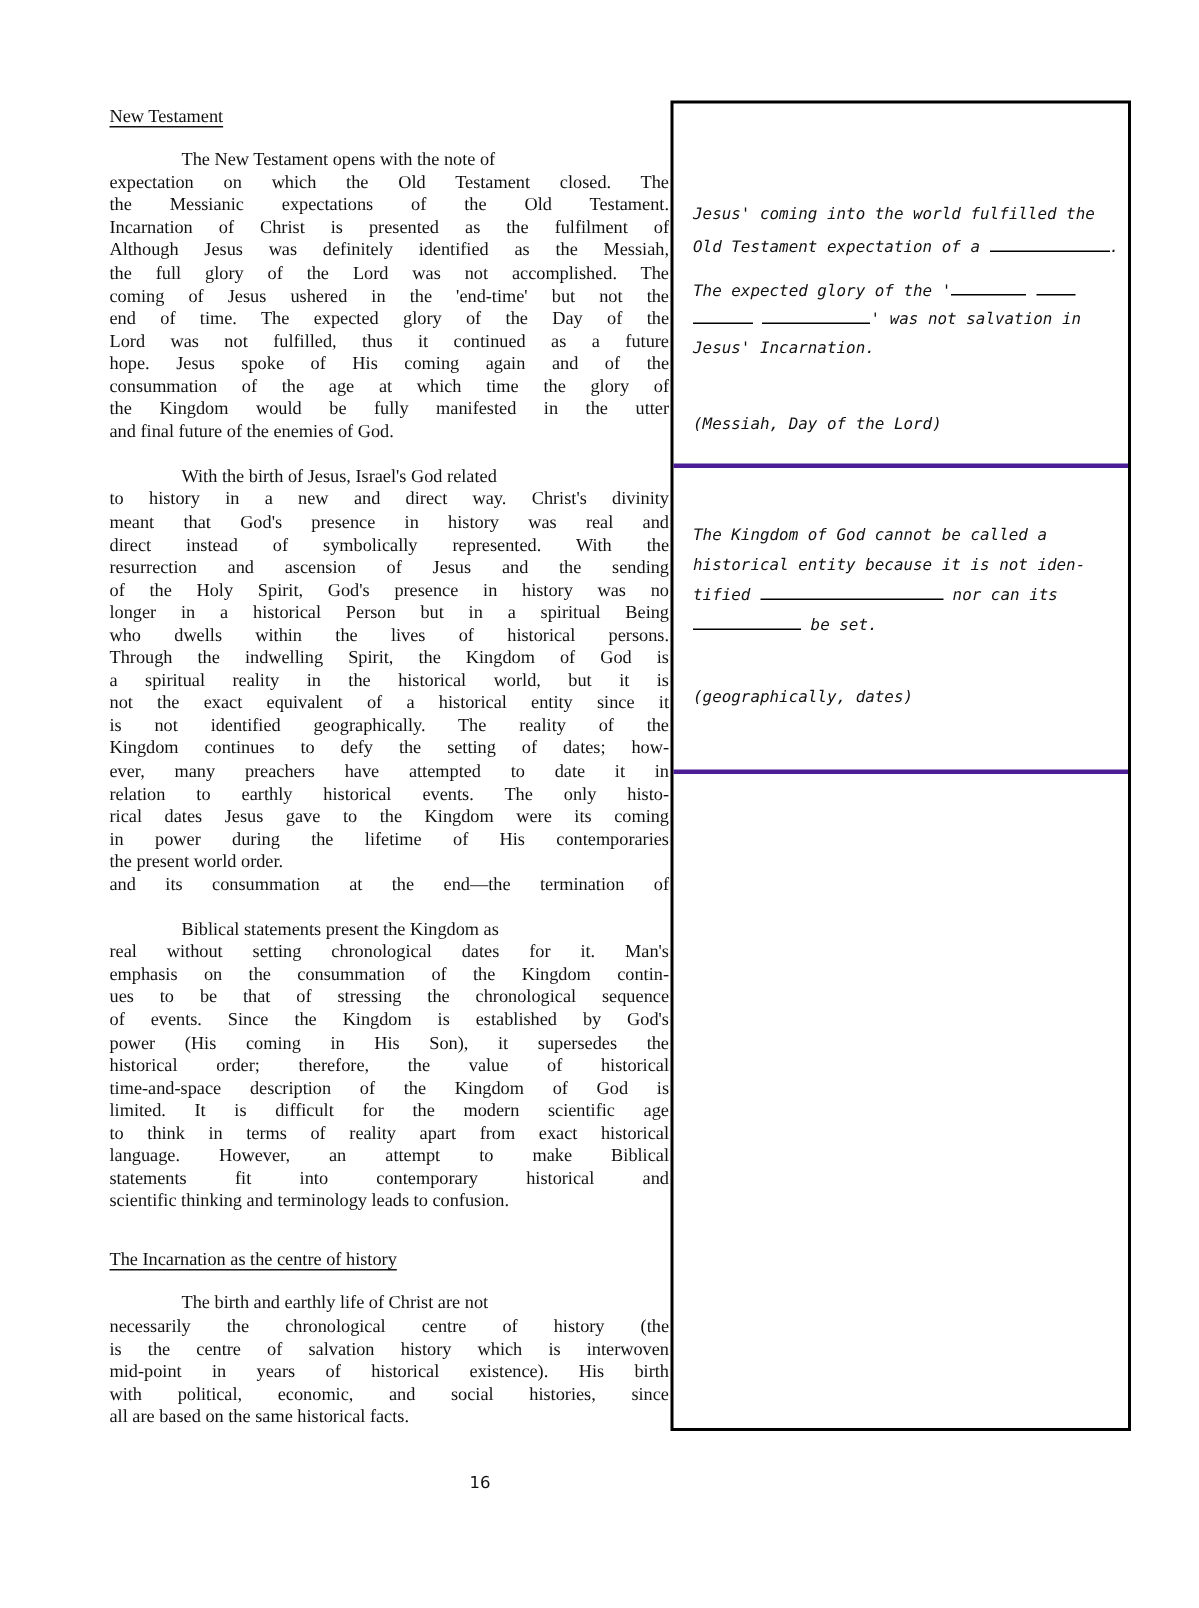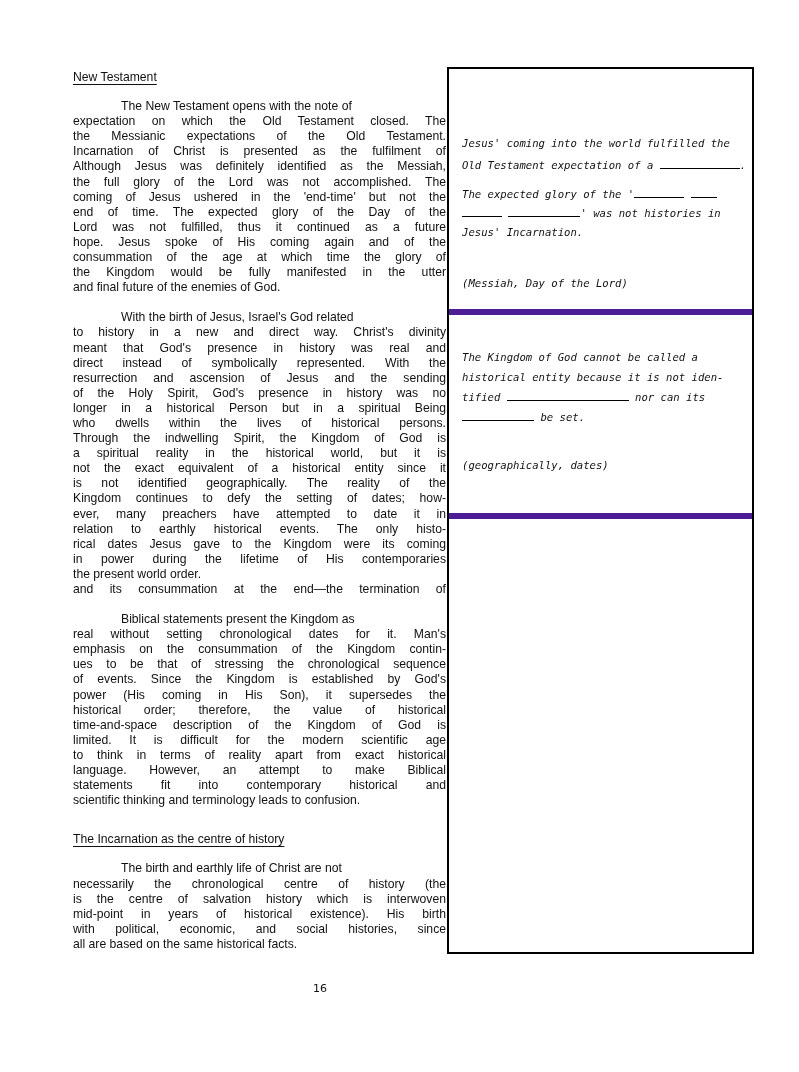--- a/index.html
+++ b/index.html
@@ -1,29 +1,29 @@
 <!DOCTYPE html>
 <html><head>
 <meta charset="utf-8">
 <style>
   html, body { margin: 0; padding: 0; background: #ffffff; }
   body { width: 799px; height: 1072px; position: relative; overflow: hidden; color: #111; }
-  .serif { font-family: Liberation Sans, sans-serif; }
+  .serif { font-family: Liberation Serif, serif; }
   .left { position: absolute; left: 73px; top: 70px; width: 373px; font-size: 12.2px; line-height: 15.1px; }
   .heading { display: inline-block; text-decoration: underline; text-underline-offset: 3px; margin: 0; font-weight: normal; font-size: 12.2px; }
   .para { margin: 0; text-align: justify; }
   .para .line { display: block; white-space: nowrap; text-align-last: justify; }
   .para .line.last { text-align-last: left; }
   .para .indent { padding-left: 48px; }
   .gap-h { height: 14px; }
   .gap-p { height: 15px; }
   .gap-s { height: 24px; }
 
   .panel { position: absolute; left: 447px; top: 67px; width: 303px; height: 883px; border: 2px solid #000; }
-  .cell { position: absolute; left: 0; right: 0; border-bottom: 6px solid #4c1d95; }
+  .cell { position: absolute; left: 0; right: 0; border-bottom: 3px solid #4c1d95; }
   .cell.c1 { top: 0; height: 240px; }
   .cell.c2 { top: 242px; height: 202px; }
   .cell.c3 { top: 446px; bottom: 0; border-bottom: none; }
   .mono { font-family: "DejaVu Sans Mono", "Liberation Mono", monospace; font-style: italic; font-size: 10.6px; }
   .q { position: absolute; left: 13px; right: 8px; }
   .q .l { display: block; white-space: nowrap; }
   .blank { display: inline-block; border-bottom: 1px solid #000; height: 10px; vertical-align: baseline; }
 
   .page-number { position: absolute; left: 0; width: 640px; top: 982px; text-align: center; font-family: "DejaVu Sans", "Liberation Sans", sans-serif; font-size: 11px; }
 </style>
@@ -108,21 +108,21 @@
         <span class="blank" style="width:80px;"></span><span>.</span>
       </span>
     </div>
     <div class="q mono" style="top:116px; line-height:19px;">
       <span class="l">
         <span>The expected glory of the '</span><span class="blank" style="width:50px;"></span>
         <span class="blank" style="width:26px;"></span>
       </span>
       <span class="l">
         <span class="blank" style="width:40px;"></span>
-        <span class="blank" style="width:72px;"></span><span>' was not histories in</span>
+        <span class="blank" style="width:72px;"></span><span>' was not salvation in</span>
       </span>
       <span class="l">Jesus' Incarnation.</span>
     </div>
     <div class="q mono" style="top:208px;">(Messiah, Day of the Lord)</div>
   </div>
 
   <div class="cell c2">
     <div class="q mono" style="top:36px; line-height:20px;font-style:italic;">
       <span class="l">The Kingdom of God cannot be called a</span>
       <span class="l">historical entity because it is not iden-</span>

